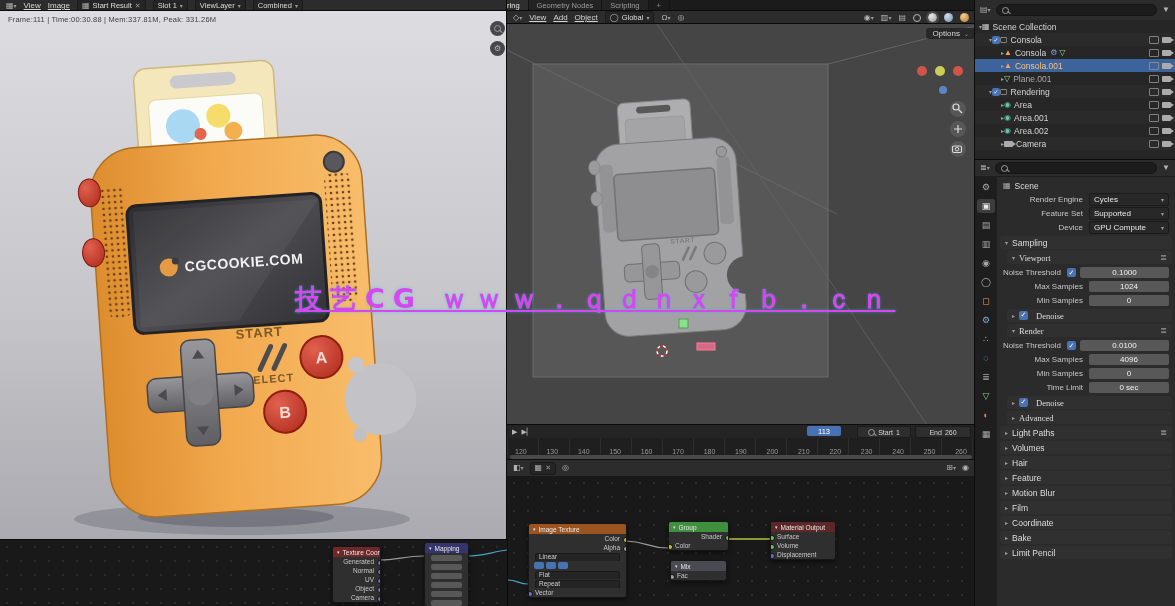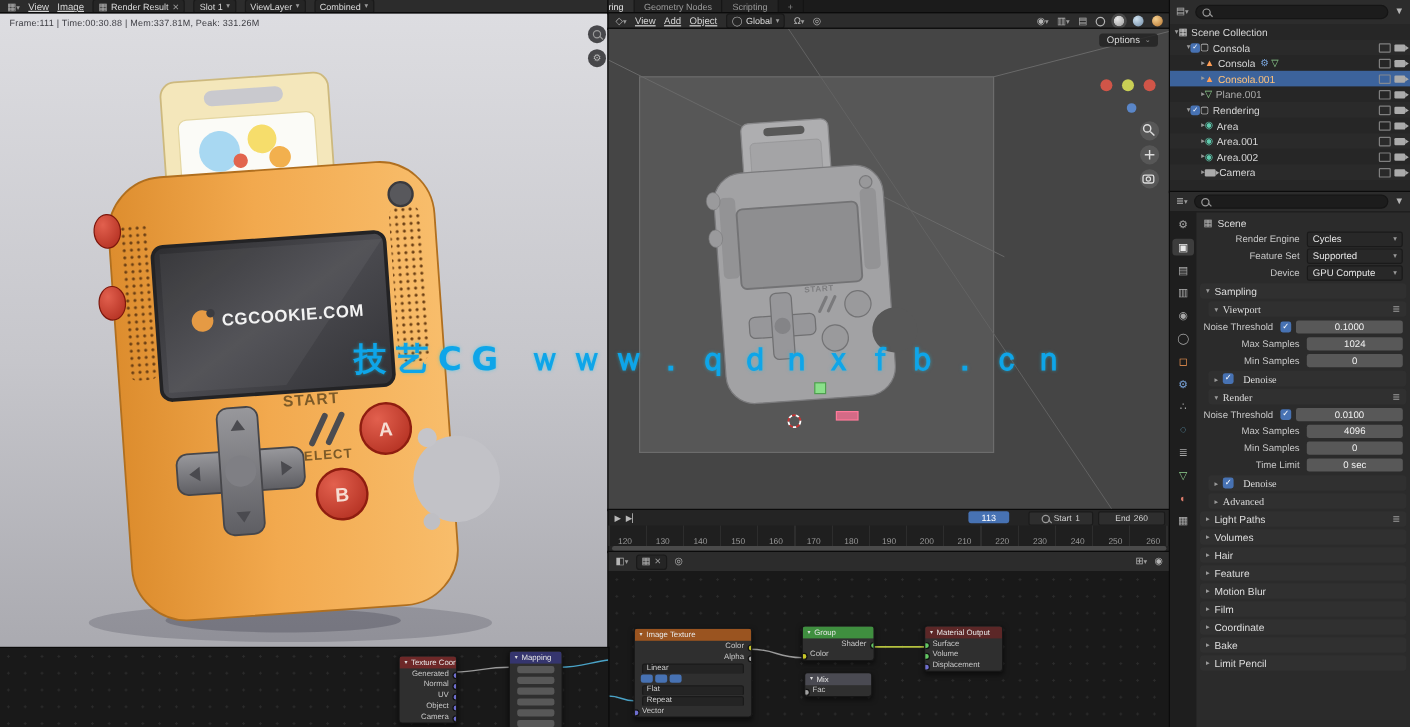--- a/index.html
+++ b/index.html
@@ -27,21 +27,21 @@
   #tabs-bar{left:507px;top:0;width:468px;height:11px;background:#1b1b1b;display:flex;align-items:flex-end;
             overflow:hidden;font-size:7.5px;color:#9a9a9a;}
   .wtab{padding:1px 8px;background:#232323;border-right:1px solid #141414;white-space:nowrap;}
   .wtab.active{background:#2e2e2e;color:#e8e8e8;}
   .wtab.cut{margin-left:-30px;}
   .wtab.plus{background:transparent;color:#8a8a8a;}
 
   
   #vp-header{left:507px;top:11px;width:468px;height:13px;}
   #viewport{left:507px;top:24px;width:468px;height:401px;background:#454545;overflow:hidden;}
-  #vp-options{position:absolute;right:10px;top:4px;background:rgba(32,32,32,.8);border-radius:3px;
+  #vp-options{position:absolute;right:0;top:4px;background:rgba(32,32,32,.8);border-radius:3px;
               padding:1px 6px;font-size:8px;color:#d8d8d8;display:flex;gap:4px;align-items:center;}
   .sphere{width:9px;height:9px;border-radius:50%;display:inline-block;}
   .sph-wire{border:1.5px solid #b5b5b5;width:6px;height:6px;}
   .sph-solid{background:radial-gradient(circle at 35% 30%,#e8e8e8,#9a9a9a);}
   .sph-mat{background:radial-gradient(circle at 35% 30%,#cfe2f0,#6f8aa5);}
   .sph-rend{background:radial-gradient(circle at 35% 30%,#f5cf8f,#b5742f);}
   .sph-active{outline:2px solid #4a4a4a;border-radius:50%;}
 
   
   #timeline{left:507px;top:425px;width:468px;height:35px;background:#242424;}
@@ -123,36 +123,36 @@
   .drop{background:#282828;border:1px solid #1a1a1a;color:#e6e6e6;padding:0 4px;justify-content:space-between;}
   .num{background:#585858;color:#f2f2f2;justify-content:center;}
   .pchk{width:9px;height:9px;background:#4772b3;border-radius:2px;color:#fff;font-size:7px;line-height:9px;
        text-align:center;margin-right:4px;flex:none;}
   .sect{display:flex;align-items:center;gap:4px;height:13px;background:#303030;border-radius:3px;
        margin:2px 3px;padding:0 5px;font-size:8.5px;color:#dedede;}
   .sect .hamb{margin-left:auto;color:#9a9a9a;font-size:8px;}
   .subind{margin-left:10px;font-family:Liberation Serif, serif;}
 
   
-  #watermark{left:295px;top:281px;font-size:27px;font-weight:bold;color:#0ea5e9;letter-spacing:8px;
+  #watermark{left:295px;top:281px;font-size:27px;font-weight:bold;color:#d946ef;letter-spacing:8px;
        white-space:nowrap;text-shadow:0 0 3px rgba(22,198,236,.55);pointer-events:none;z-index:50;
-       font-family:"DejaVu Sans","Liberation Sans",sans-serif;}
+       font-family:"DejaVu Sans","Liberation Sans",sans-serif;text-decoration:underline;}
 </style>
 </head>
 <body>
 
 <div id="app">
 
   <div id="img-header" class="abs hdr region">
     <span class="icn">▦<span class="caret">▾</span></span>
     <span class="menu">View</span>
     <span class="menu">Image</span>
     <span class="pill">
       <span class="icn">▦</span>
-      <i>Render Result</i>
+      <i>Start Result</i>
       <span class="x">✕</span>
     </span>
     <span class="pill">
         <i>Slot 1</i>
         <span class="caret">▾</span>
       </span>
     <span class="pill">
         <i>ViewLayer</i>
         <span class="caret">▾</span>
       </span>

